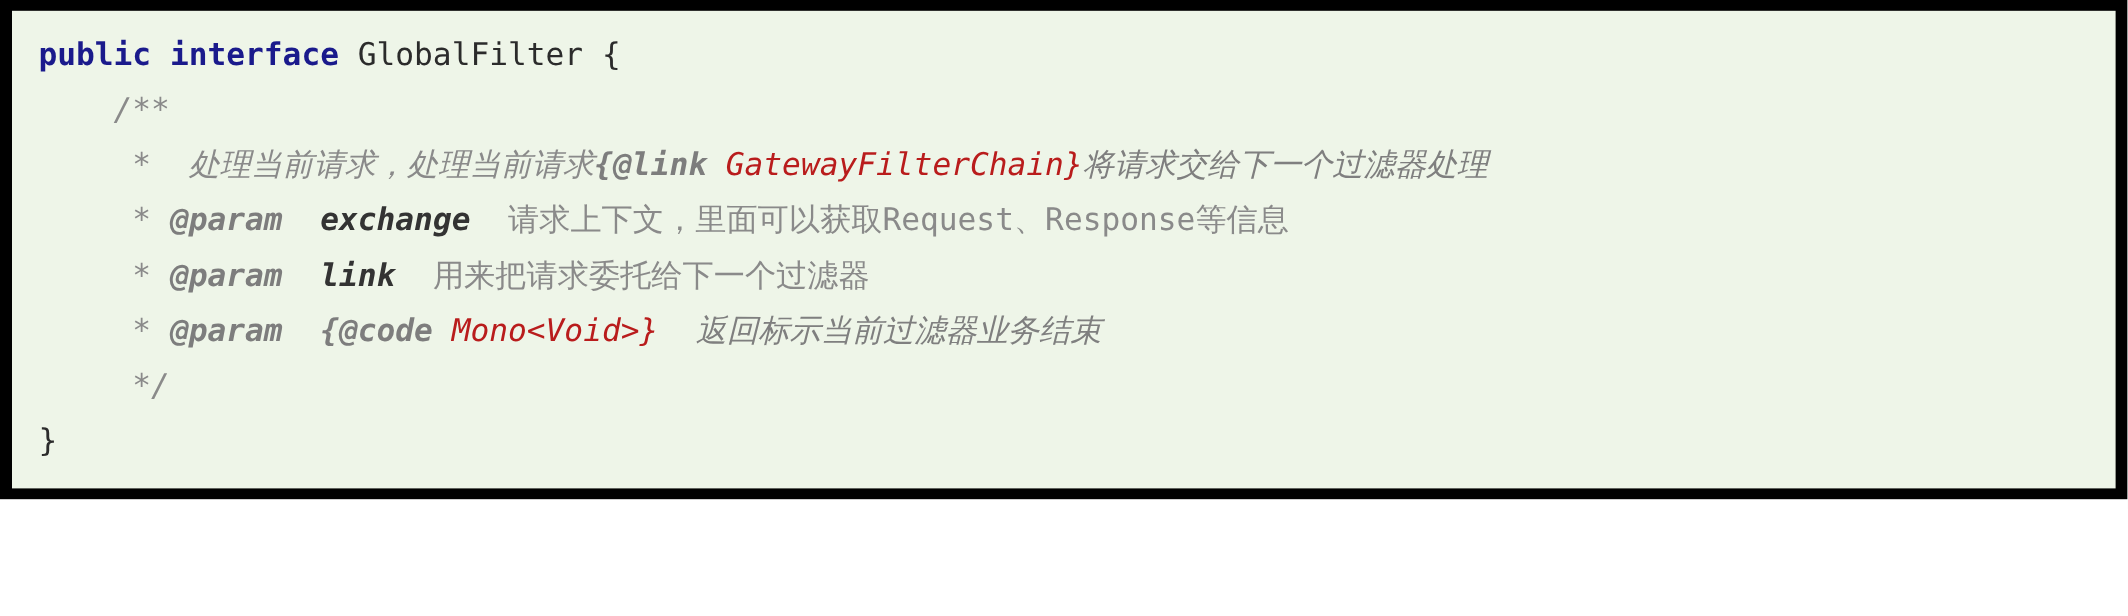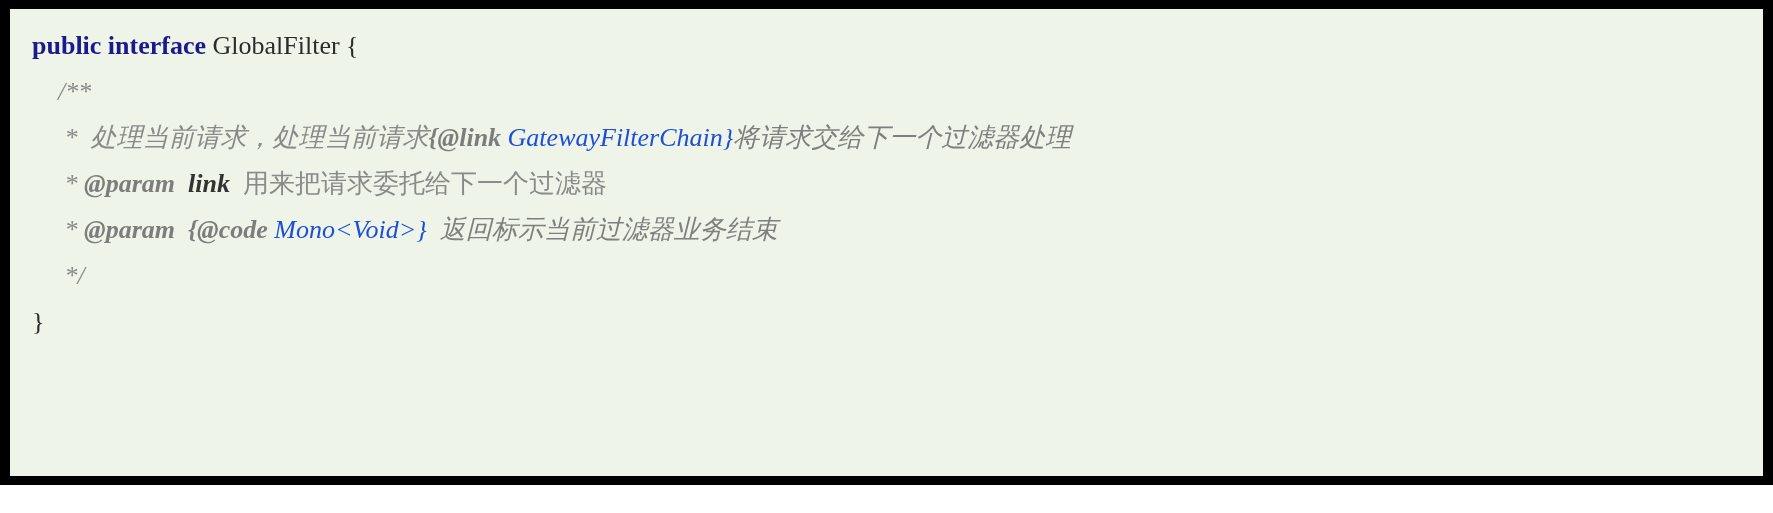--- a/index.html
+++ b/index.html
@@ -9,24 +9,23 @@
   }
   body {
     width: 1773px;
     height: 513px;
     font-family: "DejaVu Sans Mono", "Liberation Mono", monospace;
   }
 
   #code-window {
     box-sizing: border-box;
     width: 1773px;
-    height: 485px;
+    height: 416px;
     background: #000000;
     padding: 9px 10px 9px 10px;
-    font-family: Liberation Serif, serif;
   }
 
   #code-surface {
     box-sizing: border-box;
     width: 100%;
     height: 100%;
     background: #eef5e8;
     padding: 14px 0 14px 22px;
     overflow: hidden;
   }
@@ -40,32 +39,33 @@
   }
 
   .tok { white-space: pre; }
 
   
   .kw       { color: #1a1a8c; font-weight: bold; }
   .plain    { color: #2b2b2b; }
   .cmt      { color: #8a8a8a; font-style: italic; }
   .cmt-tag  { color: #7d7d7d; font-style: italic; font-weight: bold; }
   .cmt-param{ color: #333333; font-style: italic; font-weight: bold; }
-  .cmt-code { color: #1d4ed8; font-style: italic; margin-top: 46px; }
+  .cmt-code { color: #b91c1c; font-style: italic; margin-top: 46px; }
   .cmt-cjk  { color: #7f7f7f; font-style: italic; text-align: center; }
   .cmt-cjk-up { color: #8a8a8a; font-style: normal; }
 </style>
 </head>
 <body>
 
 <div id="code-window" style="background: rgb(0, 0, 0);">
   <div id="code-surface" style="background: rgb(238, 245, 232);">
     <div id="code-lines">
         <div class="code-line"><span class="tok kw">public interface</span><span class="tok plain"> GlobalFilter {</span></div>
         <div class="code-line"><span class="tok cmt">    /**</span></div>
         <div class="code-line"><span class="tok cmt">     *  处理当前请求，处理当前请求</span><span class="tok cmt-tag">{@link</span><span class="tok cmt-code"> GatewayFilterChain}</span><span class="tok cmt-cjk">将请求交给下一个过滤器处理</span></div>
+        <div class="code-line"><span class="tok cmt">     * </span><span class="tok cmt-tag">@param</span><span class="tok cmt">  </span><span class="tok cmt-param">exchange</span><span class="tok cmt-cjk-up">  请求上下文，里面可以获取Request、Response等信息</span></div>
         <div class="code-line"><span class="tok cmt">     * </span><span class="tok cmt-tag">@param</span><span class="tok cmt">  </span><span class="tok cmt-param">link</span><span class="tok cmt-cjk-up">  用来把请求委托给下一个过滤器</span></div>
         <div class="code-line"><span class="tok cmt">     * </span><span class="tok cmt-tag">@param</span><span class="tok cmt">  </span><span class="tok cmt-tag">{@code</span><span class="tok cmt-code"> Mono&lt;Void&gt;}</span><span class="tok cmt-cjk">  返回标示当前过滤器业务结束</span></div>
         <div class="code-line"><span class="tok cmt">     */</span></div>
         <div class="code-line"><span class="tok plain">}</span></div>
       </div>
   </div>
 </div>
 
 </body></html>

